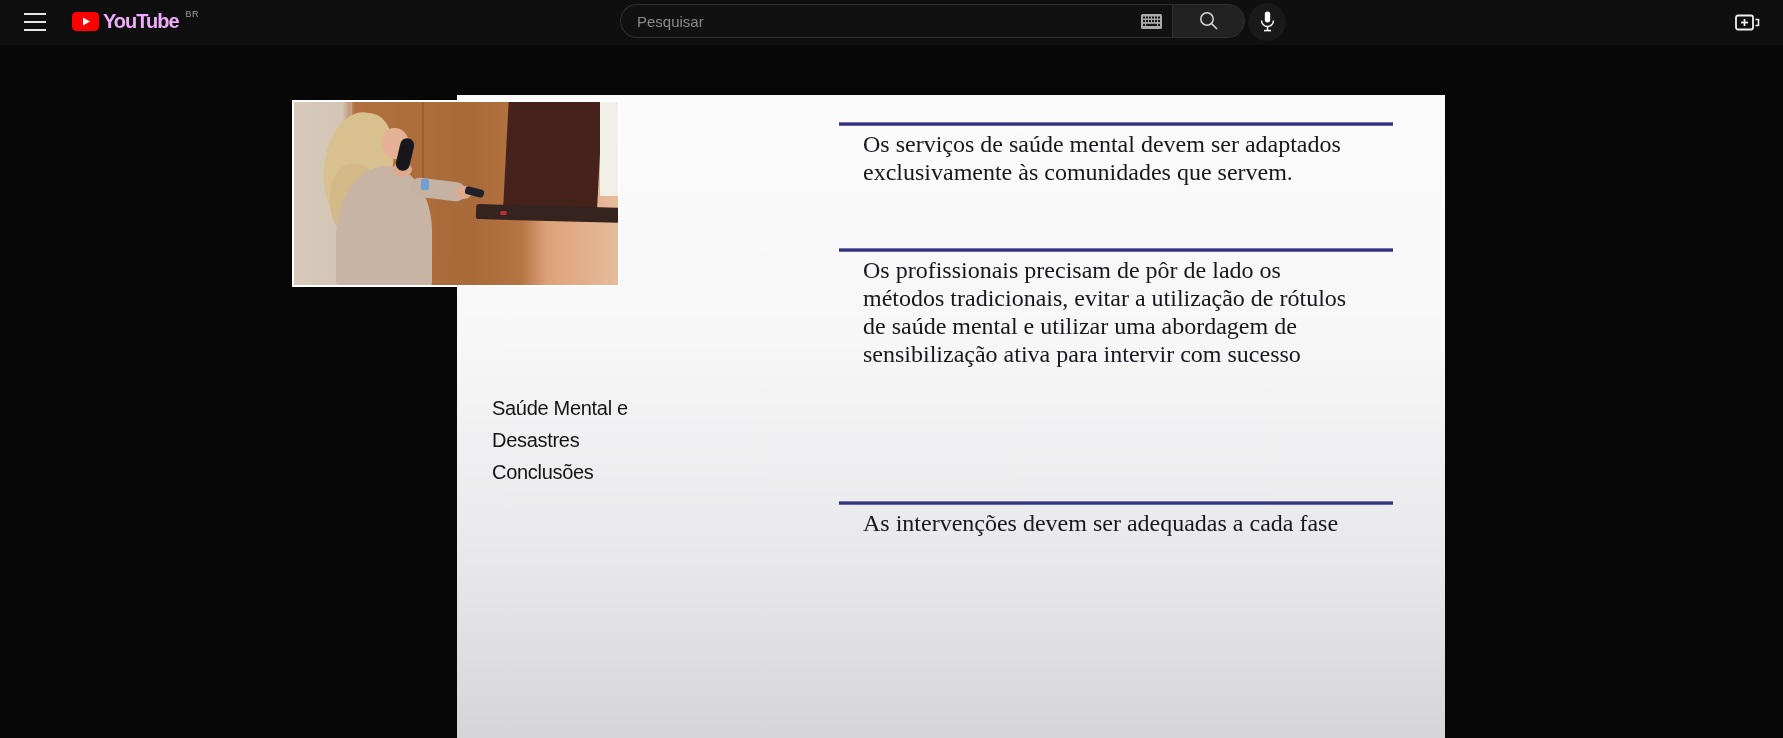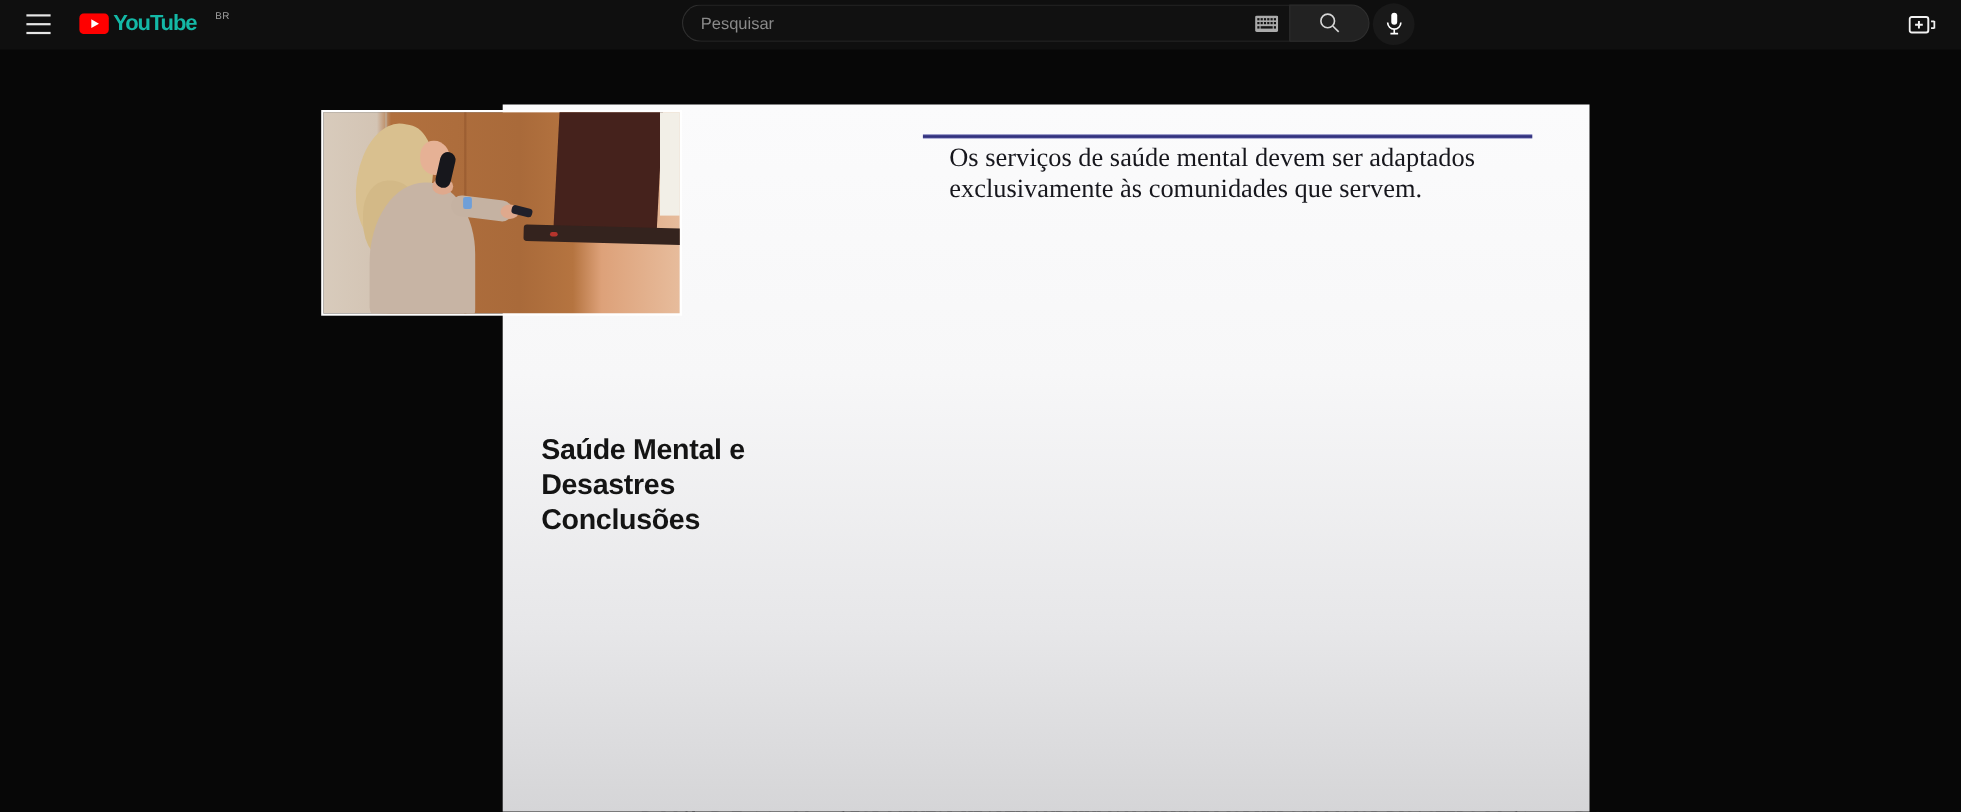--- a/index.html
+++ b/index.html
@@ -18,25 +18,25 @@
   }
   .hamburger {
     position: absolute; left: 24px; top: 13px; width: 22px; height: 18px;
     display: flex; flex-direction: column; justify-content: space-between;
     cursor: pointer; background: none; border: none;
   }
   .hamburger span { display:block; width: 22px; height: 2px; background: #e6e6e6; }
   .logo { position: absolute; left: 72px; top: 10px; display: flex; align-items: flex-start; cursor: pointer; }
   .logo svg { margin-top: 2px; }
   .brand-text {
-    color: #14b8a6; font-weight: bold; font-size: 20px; letter-spacing: -1px;
+    color: #f0abfc; font-weight: bold; font-size: 20px; letter-spacing: -1px;
     margin-left: 4px; line-height: 22px;
     font-family: "Liberation Sans", sans-serif;
   }
-  .region { color: #9e9e9e; font-size: 9px; margin-left: 17px; margin-top: -1px; letter-spacing: 0.5px; }
+  .region { color: #9e9e9e; font-size: 9px; margin-left: 7px; margin-top: -1px; letter-spacing: 0.5px; }
   .search-wrap {
     position: absolute; left: 620px; top: 4px; width: 552px; height: 34px;
     background: #111111; border: 1px solid #2f2f2f; border-right: none;
     border-radius: 17px 0 0 17px;
     display: flex; align-items: center;
   }
   .search-input {
     flex: 1; height: 100%; background: transparent; border: none; outline: none;
     color: #d946ef; font-size: 15px; padding-left: 16px;
     font-family: "Liberation Sans", sans-serif;
@@ -64,21 +64,21 @@
     position: absolute; left: 0; top: 45px; width: 1783px; height: 693px;
     background: #070707;
   }
   .slide {
     position: absolute; left: 457px; top: 50px; width: 988px; height: 700px;
     background: linear-gradient(180deg, #fbfbfc 0%, #f7f7f8 35%, #e7e7e9 68%, #cfcfd1 100%);
     z-index: 1;
   }
   .slide-title {
     position: absolute; left: 35px; top: 297px;
-    font-weight: bold; font-size: 26px; line-height: 32px; letter-spacing: -0.3px;
+    font-weight: normal; font-size: 20px; line-height: 32px; letter-spacing: -0.3px;
     color: #141414; white-space: pre;
   }
   .bullet-block { position: absolute; left: 382px; width: 554px; }
   .bullet-rule { height: 4px; width: 554px;
     background: linear-gradient(180deg, #9a9ace 0%, #32327e 35%, #32327e 70%, #8a8ac4 100%); }
   .bullet-text {
     margin-left: 24px; padding-top: 4px;
     font-family: "Liberation Serif", serif;
     font-size: 24px; line-height: 28px; color: #17171d; white-space: pre;
   }
@@ -188,20 +188,31 @@
     <div class="slide">
       <h1 class="slide-title">Saúde Mental e
 Desastres
 Conclusões</h1>
 
       <div class="bullet-block b1">
         <div class="bullet-rule"></div>
         <div class="bullet-text">Os serviços de saúde mental devem ser adaptados
 exclusivamente às comunidades que servem.</div>
       </div>
+      <div class="bullet-block b2">
+        <div class="bullet-rule"></div>
+        <div class="bullet-text">Os profissionais precisam de pôr de lado os
+métodos tradicionais, evitar a utilização de rótulos
+de saúde mental e utilizar uma abordagem de
+sensibilização ativa para intervir com sucesso</div>
+      </div>
+      <div class="bullet-block b4">
+        <div class="bullet-rule"></div>
+        <div class="bullet-text">As intervenções devem ser adequadas a cada fase</div>
+      </div>
 
       <div class="citation">DeWolfe, D. Training Manual FOR MENTAL HEALTH AND HUMAN SERVICE WORKERS IN MAJOR DISASTERS. Washington, D.C.
 20015</div>
     </div>
 
     <div class="photo">
       <div class="seam2"></div>
       <div class="seam1"></div>
       <div class="panel"></div>
       <div class="screen"></div>

